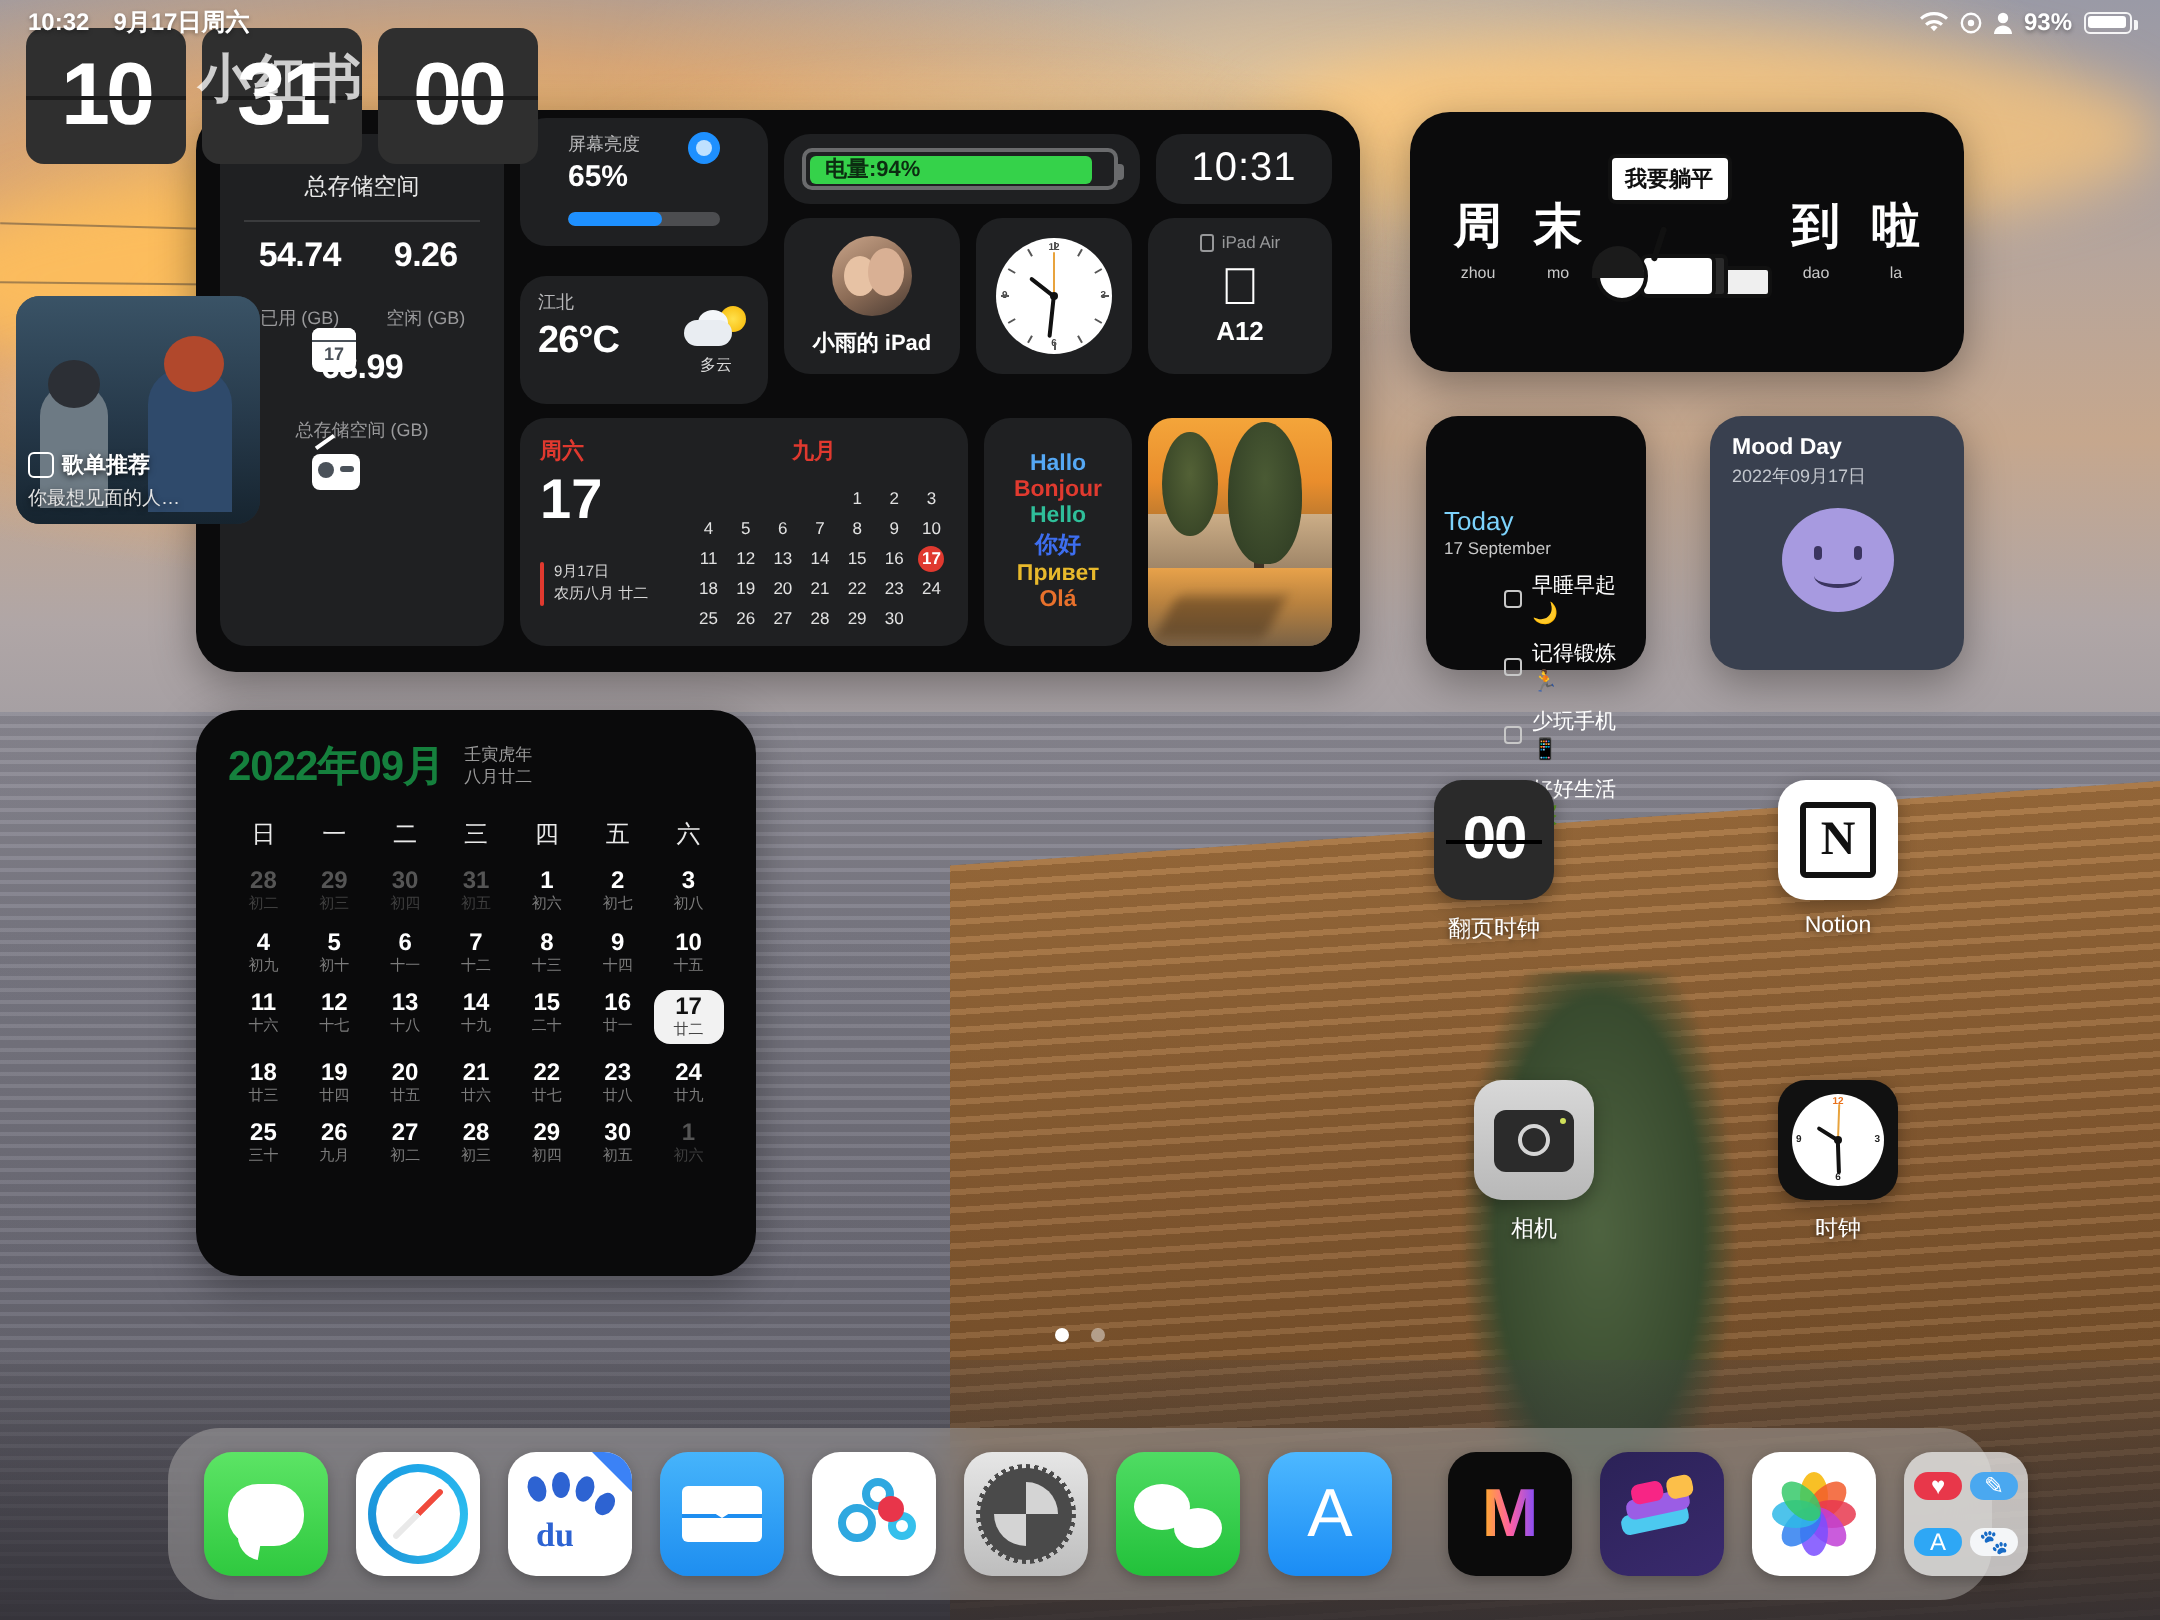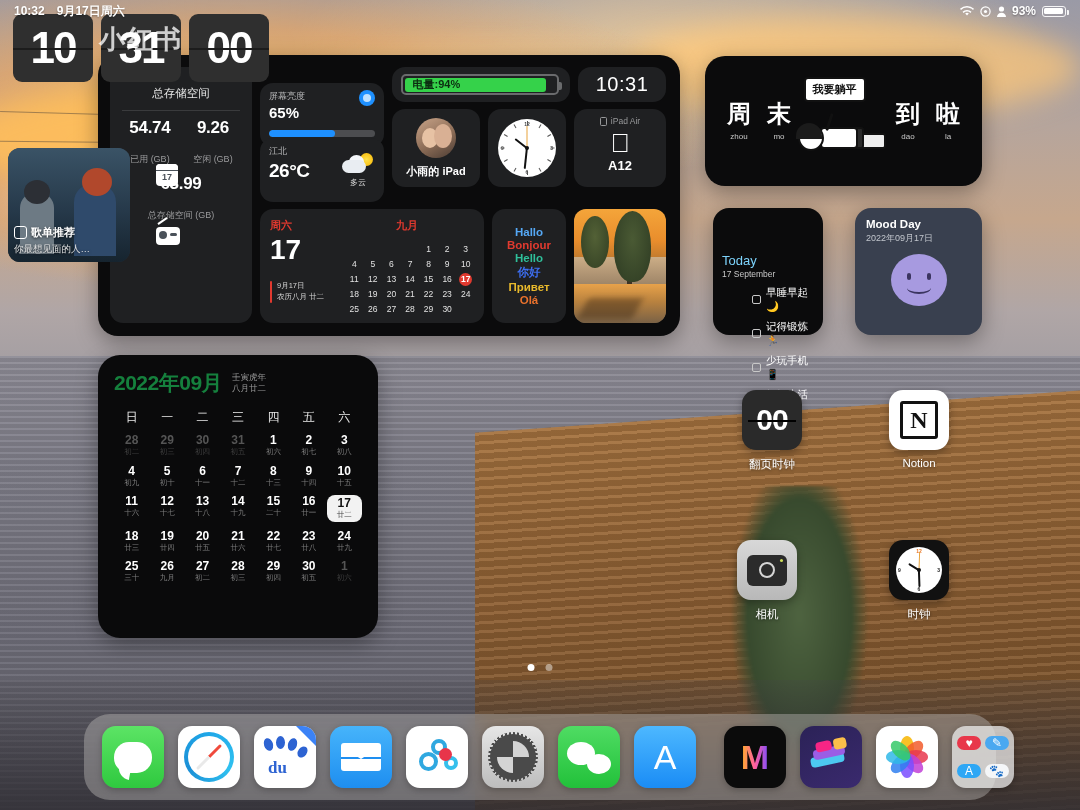--- a/index.html
+++ b/index.html
@@ -91,21 +91,21 @@
              color:#fff;font-size:23px;font-weight:700;z-index:2;}
   .st-title{color:#e8e8e8;font-size:11.5px;margin-top:9px;}
   .st-sep{width:118px;height:1px;background:#3a3b3d;margin:9px 0 7px;}
   .st-row{display:flex;width:100%;justify-content:space-around;}
   .st-col{text-align:center;}
   .st-num{color:#fff;font-size:17px;font-weight:700;letter-spacing:-.3px;}
   .st-lbl{color:#9a9a9c;font-size:9px;margin-top:15px;}
   .st-total{text-align:center;margin-top:8px;}
   .st-total .st-num{font-size:17px;}
 
-  #brightness-widget{position:absolute;left:162px;top:28px;width:124px;height:64px;padding:7px 9px;}
+  #brightness-widget{position:absolute;left:162px;top:4px;width:124px;height:64px;padding:7px 24px;}
   .bw-top{display:flex;justify-content:space-between;align-items:flex-start;}
   .bw-label{color:#b9b9bb;font-size:9px;}
   .bw-val{color:#fff;font-size:15px;font-weight:700;margin-top:1px;}
   .sun-icon{width:16px;height:16px;border-radius:50%;background:#1e90ff;position:relative;flex:none;}
   .sun-icon:after{content:"";position:absolute;inset:4px;border-radius:50%;background:#bfe1ff;}
   .bw-bar{margin-top:9px;height:7px;border-radius:4px;background:#4c4d50;overflow:hidden;}
   .bw-bar i{display:block;height:100%;width:62%;background:#1e90ff;border-radius:4px;}
 
   #weather-widget{position:absolute;left:162px;top:83px;width:124px;height:64px;padding:7px 9px;
                   display:flex;justify-content:space-between;}
@@ -295,21 +295,21 @@
                    background:#4a5159;}
   .ic-radio:after{content:"";position:absolute;right:3px;top:6px;width:7px;height:3px;border-radius:2px;
                   background:#4a5159;}
   .ic-ant{position:absolute;left:1px;top:-7px;width:11px;height:2px;background:#fff;transform:rotate(-35deg);}
 
   
   .app{position:absolute;width:96px;display:flex;flex-direction:column;align-items:center;gap:7px;}
   .app-ic{width:60px;height:60px;border-radius:14px;box-shadow:0 3px 9px rgba(0,0,0,.3);
           display:flex;align-items:center;justify-content:center;position:relative;overflow:hidden;}
   .app-lb{color:#fff;font-size:11.5px;text-shadow:0 1px 3px rgba(0,0,0,.6);}
-  #app-flipclock{left:724px;top:390px;} #app-notion{left:871px;top:390px;}
+  #app-flipclock{left:699px;top:390px;} #app-notion{left:871px;top:390px;}
   #app-camera{left:719px;top:540px;}   #app-clock{left:871px;top:540px;}
   .ic-flip{background:#2a2a2a;}
   .ic-flip b{color:#fff;font-size:30px;font-weight:700;letter-spacing:-1px;}
   .ic-flip:after{content:"";position:absolute;left:6px;right:6px;top:50%;height:1.6px;background:#000;}
   .ic-notion{background:#fff;}
   .ic-ncube{width:38px;height:38px;border:3px solid #111;border-radius:3px;position:relative;
             display:flex;align-items:center;justify-content:center;background:#fff;}
   .ic-ncube b{font-family:"Liberation Serif",serif;font-size:24px;color:#111;font-weight:700;}
   .ic-cam{background:linear-gradient(180deg,#d8d8d8,#b8b8b8);}
   .cam-body{width:40px;height:31px;background:#2b2b2b;border-radius:6px;position:relative;}

